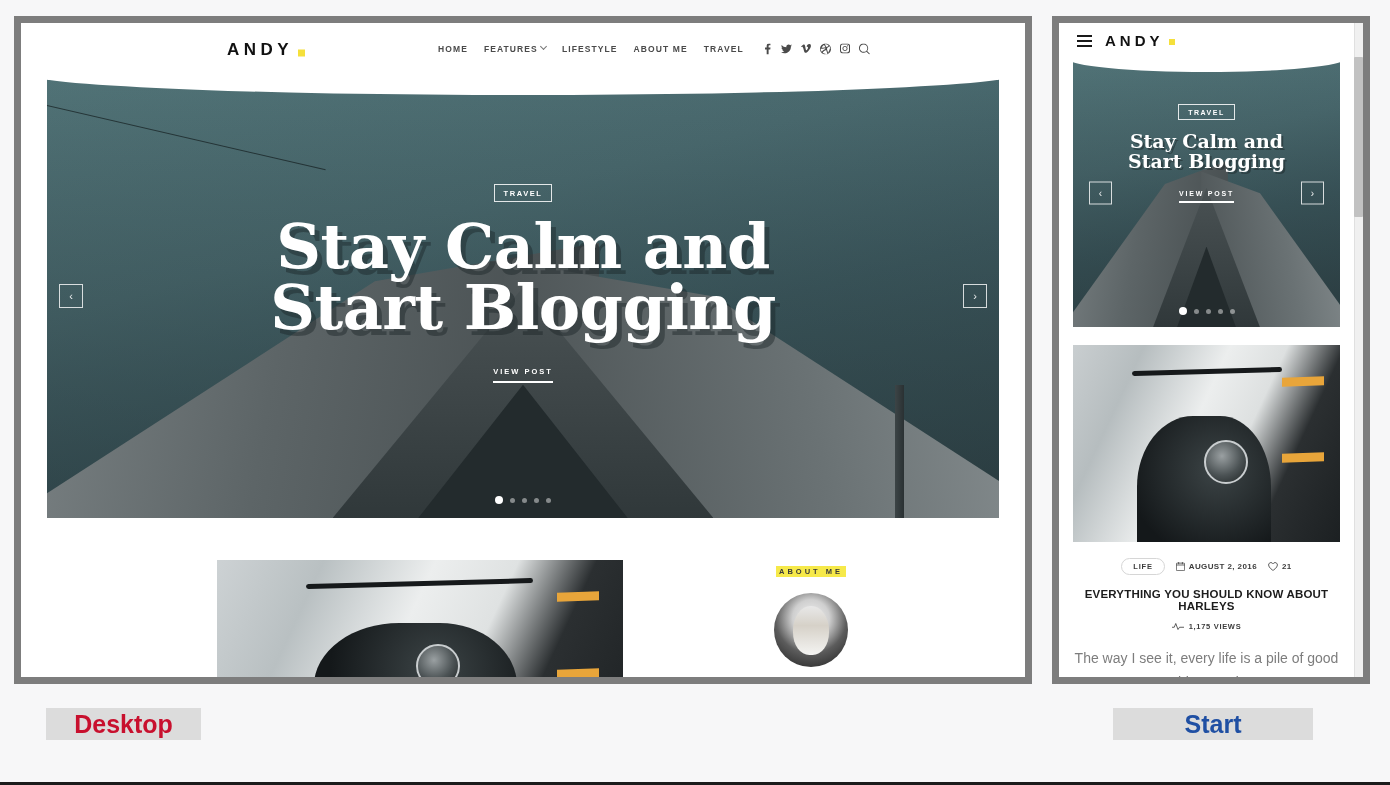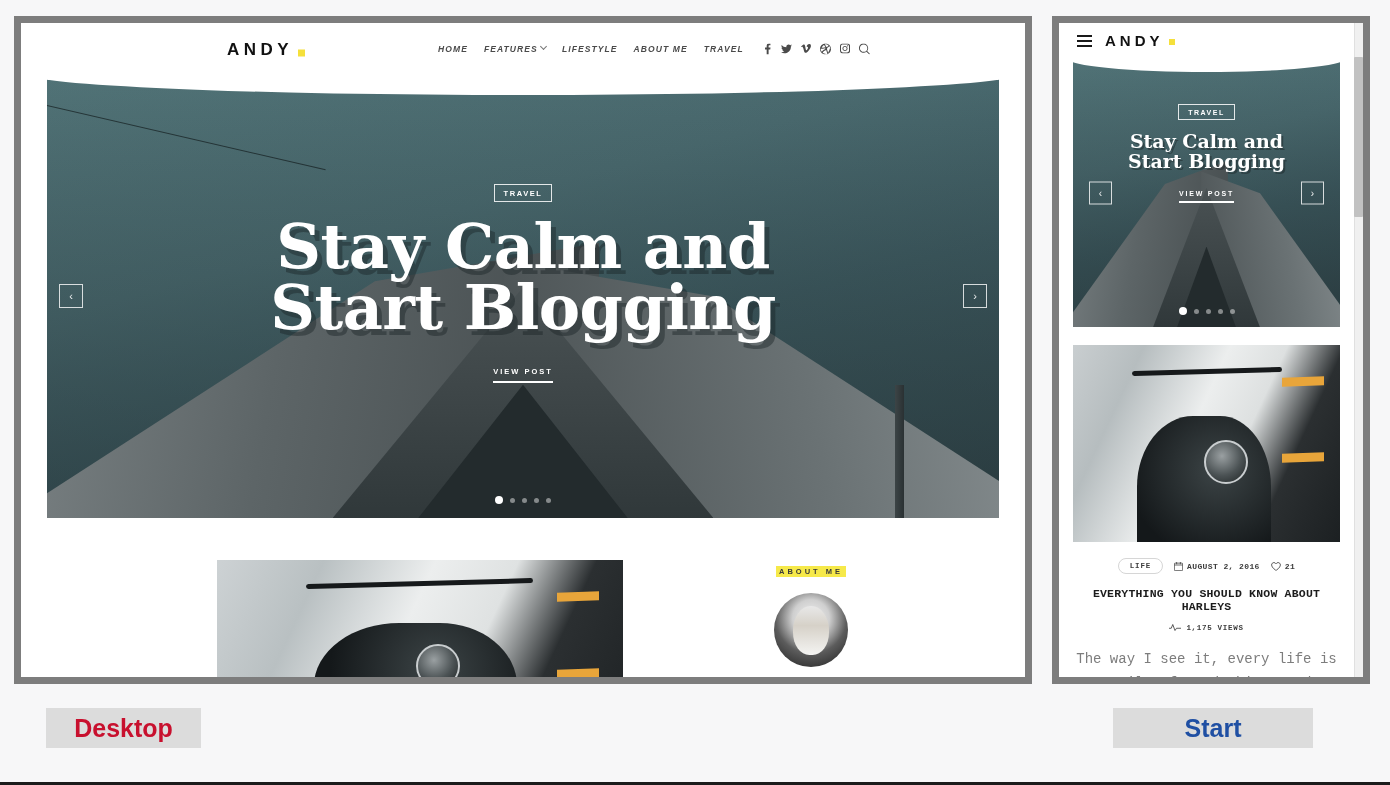--- a/index.html
+++ b/index.html
@@ -47,21 +47,21 @@
   }
   .brand-dot { width: 7px; height: 7px; background: #f5e03b; margin-bottom: 1px; }
 
   .main-nav {
     position: absolute; left: 417px; top: 50%; transform: translateY(-50%);
     display: flex; align-items: center; gap: 16px;
   }
   .nav-link {
     font-size: 8.5px; font-weight: 700; letter-spacing: 1.1px;
     color: #4a4a4a; text-decoration: none; white-space: nowrap;
-    display: flex; align-items: center; gap: 3px; cursor: pointer; font-style: italic;
+    display: flex; align-items: center; gap: 3px; cursor: pointer;
   }
   .caret {
     display: inline-block; width: 5px; height: 5px;
     border-right: 1px solid #777; border-bottom: 1px solid #777;
     transform: translateY(-2px) rotate(45deg);
   }
 
   .social-bar {
     position: absolute; left: 742px; top: 50%; transform: translateY(-50%);
     display: flex; align-items: center; gap: 9px;
@@ -255,21 +255,21 @@
   }
   .m-arrow {
     position:absolute; top:50%; transform:translateY(-50%); width:23px; height:23px;
     border:1.4px solid rgba(255,255,255,.8); display:flex; align-items:center;
     justify-content:center; color:rgba(255,255,255,.92); font-size:10px; z-index:6; cursor:pointer;
   }
   .m-arrow.prev { left: 16px; }
   .m-arrow.next { right: 16px; }
   .m-dots { position:absolute; left:0; right:0; bottom:12px; display:flex; justify-content:center; gap:7px; z-index:6; }
 
-  .m-card { padding: 18px 14px 0; font-family: Liberation Mono, monospace; }
+  .m-card { padding: 18px 14px 0; }
   .m-card-img {
     width: 100%; height: 197px; position: relative; overflow: hidden;
     background: linear-gradient(115deg,#c9ced0 0%,#b6bdbf 20%,#eceeee 44%,#dde0e0 60%,#2b2f31 76%,#1c2022 100%);
   }
   .m-meta {
     display:flex; align-items:center; justify-content:center; gap:11px;
     margin-top: 16px; font-size: 8px; color:#3c3c3c; font-weight:700; letter-spacing:.4px;
   }
   .m-pill {
     border:1px solid #d6d6d6; border-radius:11px; padding:3px 11px;
@@ -284,21 +284,21 @@
   .m-views {
     display:flex; align-items:center; justify-content:center; gap:5px;
     margin-top: 10px; font-size: 7.5px; font-weight:700; letter-spacing:.7px; color:#3c3c3c;
   }
   .m-excerpt {
     margin-top: 16px; font-size: 14px; line-height:1.7; color:#7d7d7d; text-align:center;
   }
 
   
   .label-box {
-    position: absolute; height: 40px;
+    position: absolute; height: 32px;
     background: #dcdcdc;
     display: flex; align-items: center; justify-content: center;
     font-size: 25px; font-weight: 700;
   }
   #desktop-label { left: 46px; top: 708px; width: 155px; color: #c8102e; }
   #mobile-label  { left: 1113px; top: 708px; width: 200px; color: #1f4fa3; }
 </style>
 </head>
 <body>
 

